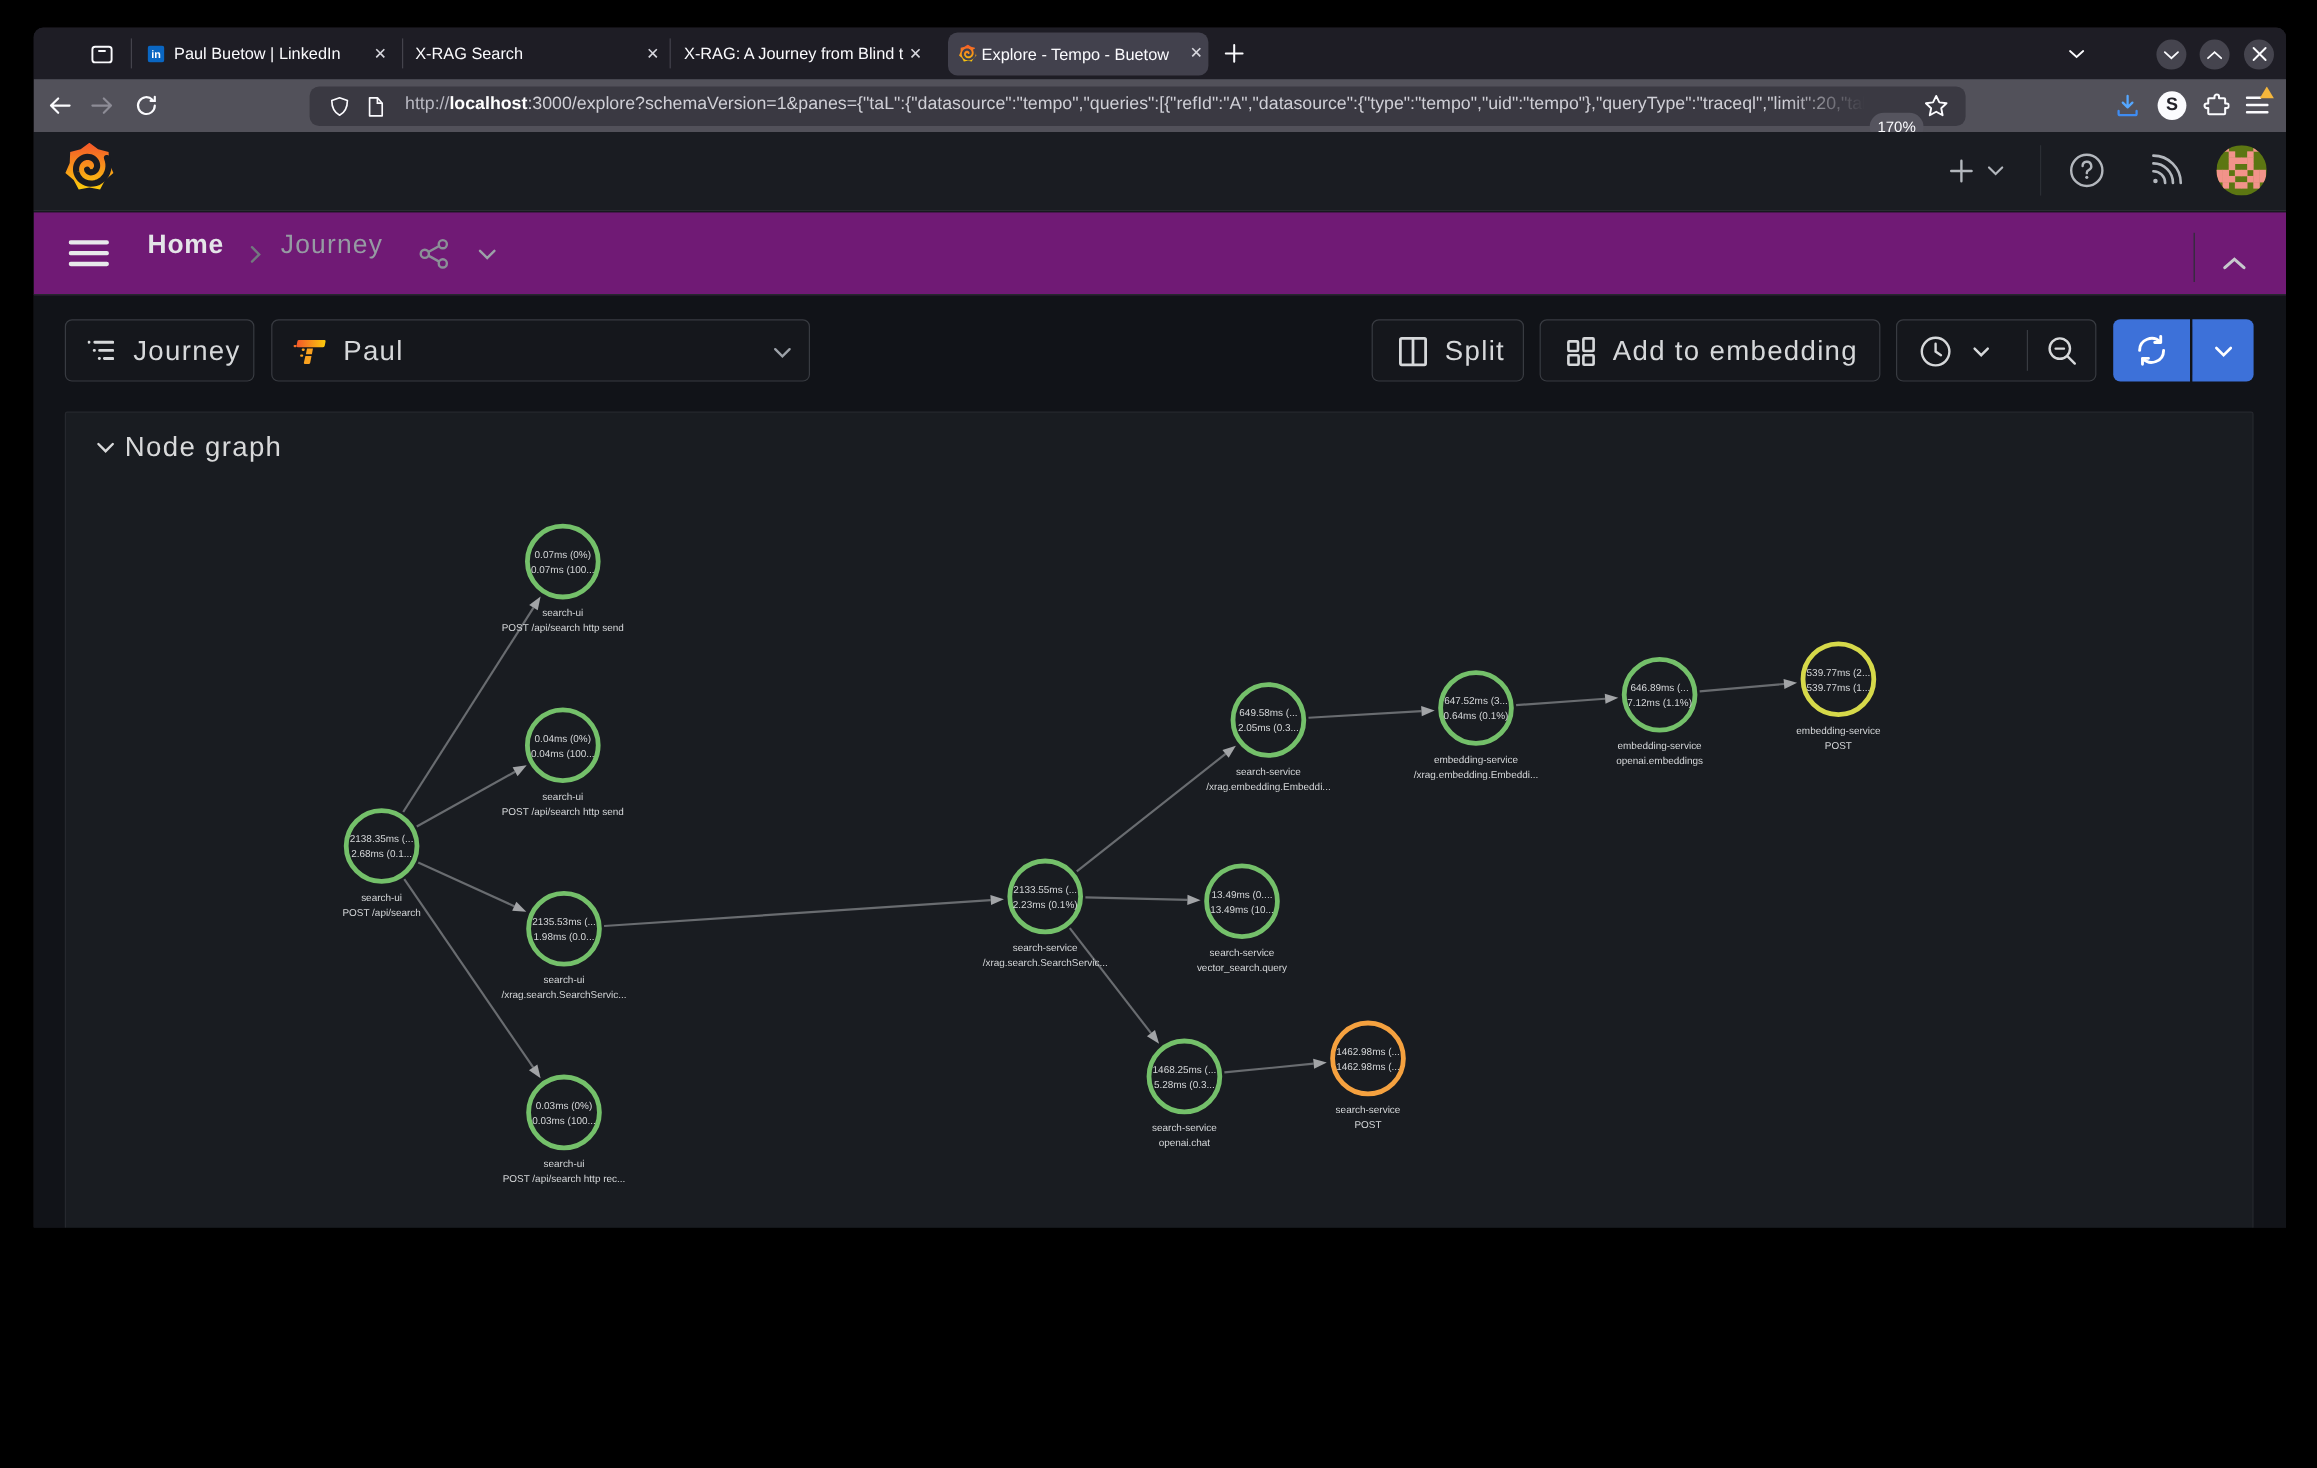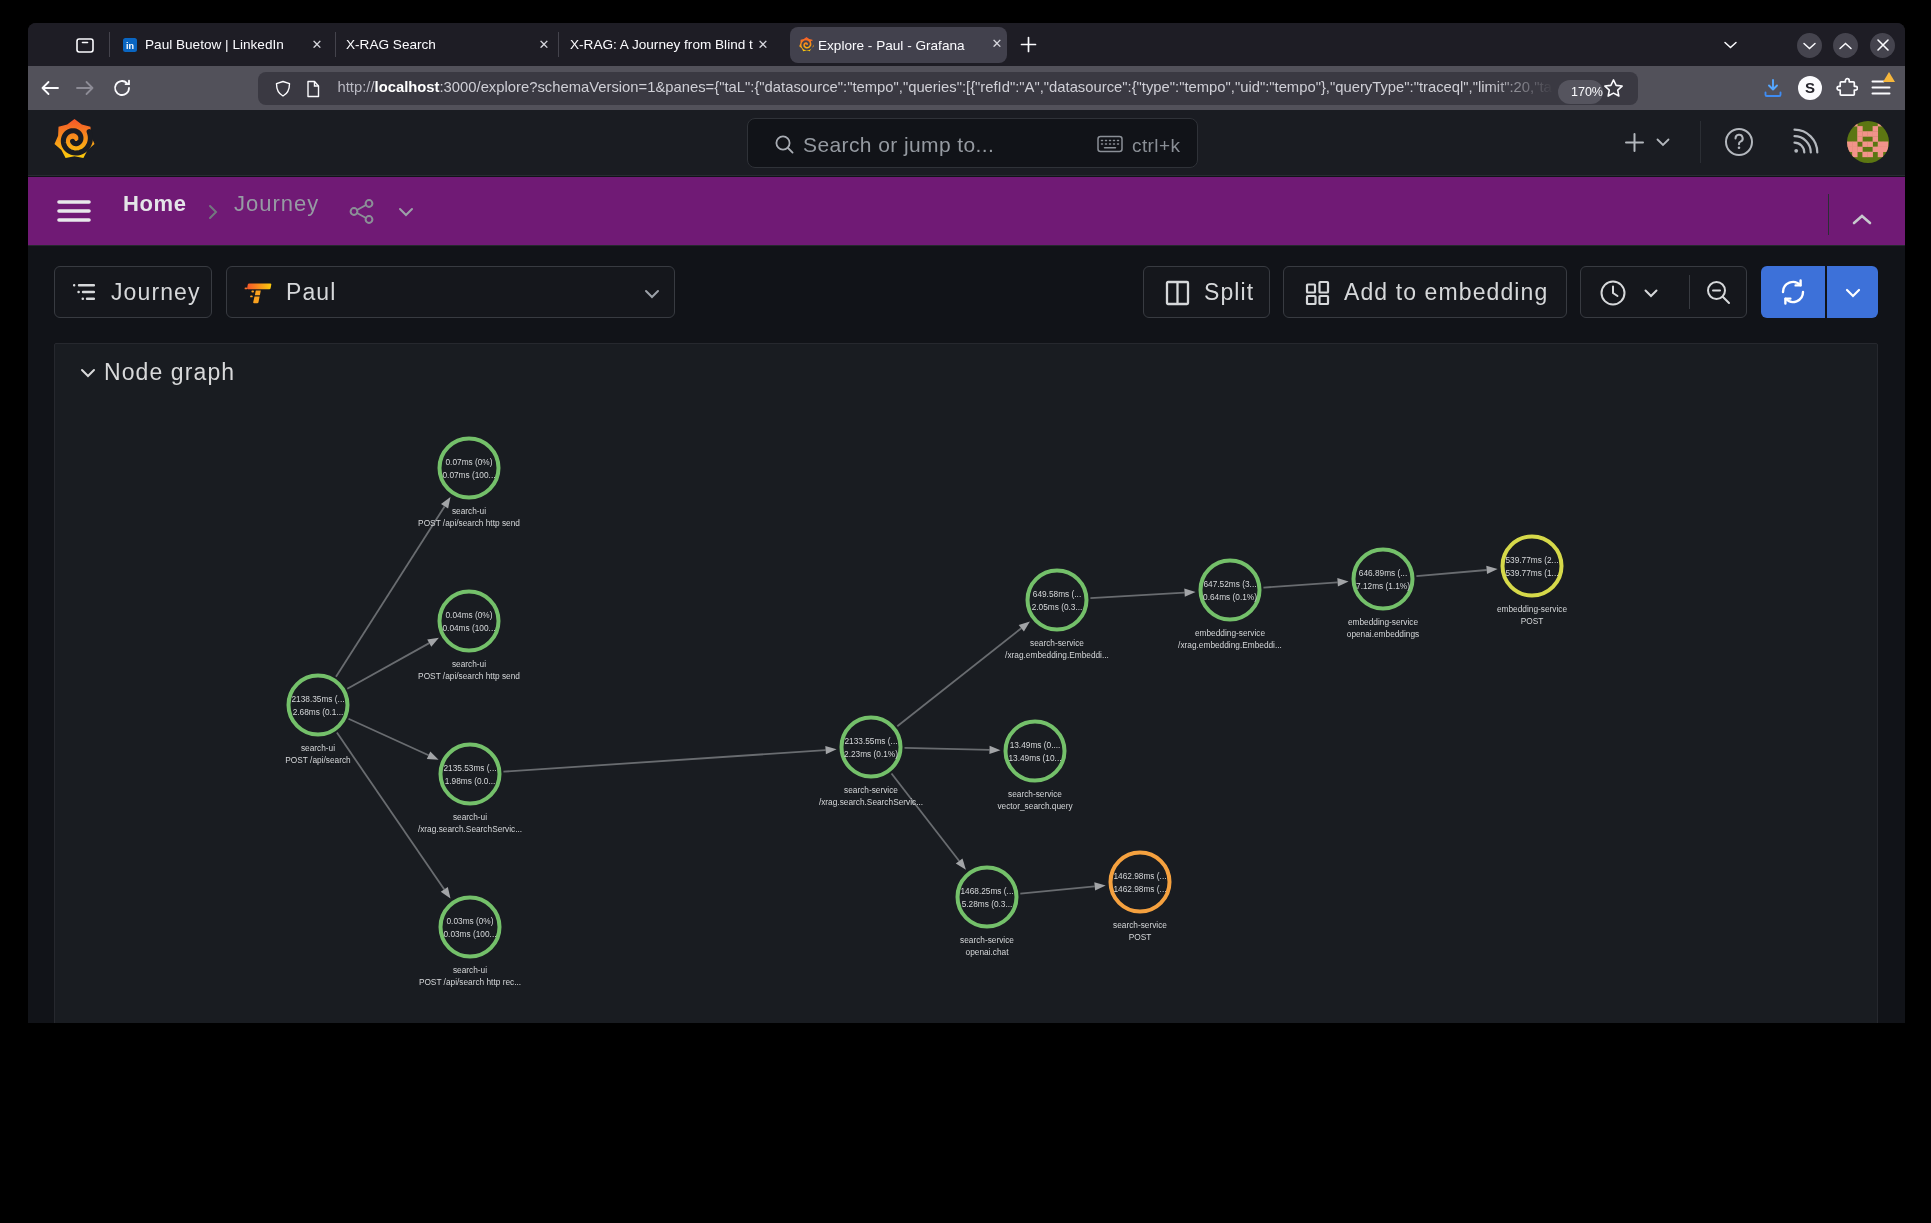--- a/index.html
+++ b/index.html
@@ -11,21 +11,21 @@
 .tabsep { position:absolute; top:9px; width:1px; height:25px; background:#44434c; }
 .tab { position:absolute; top:0; height:43px; color:#fbfbfe; font-size:13.6px; }
 .tab .ttl { position:absolute; top:14px; white-space:nowrap; overflow:hidden; }
 .tabx { position:absolute; top:14px; width:16px; height:16px; color:#d7d7de; font-size:13px; line-height:15px; text-align:center; }
 .atab { position:absolute; left:762px; top:4px; width:217px; height:36px; background:#42414d; border-radius:8px; color:#fbfbfe; font-size:13.6px; }
 .circbtn { position:absolute; top:10px; width:25px; height:25px; border-radius:50%; background:#45444e; }
 
 .navbar { position:absolute; left:0; top:43px; width:100%; height:44px; background:#52515a; }
 .urlfield { position:absolute; left:230px; top:6px; width:1380px; height:33px; background:#3a3942; border-radius:8px; }
 .urltext { position:absolute; left:74px; top:7px; width:1228px; height:20px; font-size:14.8px; color:#cfcfd6; white-space:nowrap; overflow:hidden;text-align:right; -webkit-mask-image:linear-gradient(90deg,#000 94%,transparent 99.5%); } 
-.pill170 { position:absolute; left:1300px; top:8px; width:45px; height:24px; background:#55545e; border-radius:12px; color:#fbfbfe; font-size:12.5px; text-align:right; line-height:24px; }
+.pill170 { position:absolute; left:1300px; top:22px; width:45px; height:24px; background:#55545e; border-radius:12px; color:#fbfbfe; font-size:12.5px; text-align:center; line-height:24px; }
 
 .page { position:absolute; left:0; top:87px; width:1877px; height:1086px; background:#111318; }
 .ghead { position:absolute; left:0; top:0; width:100%; height:66px; background:#1a1c22; border-bottom:1px solid #282b31; }
 .gcrumb { position:absolute; left:0; top:67px; width:100%; height:69px; background:#701a75; border-bottom:1px solid #25282e; }
 .searchbox { position:absolute; left:719px; top:8px; width:451px; height:50px; background:#111318; border:1px solid #2f3238; border-radius:8px; }
 .gbtn { position:absolute; height:52px; border:1px solid #383b41; border-radius:6px; color:#d6d8da; font-size:23px; letter-spacing:1.1px; background:#15171c; }
 .bluebtn { position:absolute; height:52px; background:#3d71d9; border-radius:0; }
 .panel { position:absolute; left:26px; top:233px; width:1824px; height:853px; background:#191c21; border:1px solid #26282e; border-radius:2px; }
 .zoombtn { position:absolute; width:52px; height:56px; background:#2a2c33; border-radius:10px; }
 .ptitle { position:absolute; left:49px; top:15px; color:#d8d9da; font-size:23px; font-weight:500; letter-spacing:1.1px; }
@@ -69,21 +69,21 @@
       <svg class="ico" style="left:9px;top:10px" width="15" height="15" viewBox="0 0 15 15">
 <defs>
             <linearGradient id="gg910" x1="0" y1="0" x2="0" y2="1">
               <stop offset="0" stop-color="#f4562a"></stop>
               <stop offset="1" stop-color="#fbcb0c"></stop>
             </linearGradient>
           </defs>
 <path d="M7.5,0.0 L10.2,2.0 L13.4,2.8 L13.5,6.1 L14.8,9.2 L12.3,11.3 L10.8,14.3 L7.5,13.6 L4.2,14.3 L2.7,11.3 L0.2,9.2 L1.5,6.1 L1.6,2.8 L4.8,2.0 Z" fill="url(#gg910)"></path>
 <path d="M12.86,4.65 L13.15,5.52 L13.30,6.41 L13.32,7.31 L13.19,8.18 L12.94,9.01 L12.58,9.78 L12.10,10.48 L11.53,11.08 L10.89,11.59 L10.19,11.98 L9.45,12.26 L8.69,12.41 L7.92,12.45 L7.18,12.37 L6.46,12.19 L5.79,11.90 L5.19,11.51 L4.66,11.05 L4.22,10.52 L3.87,9.95 L3.62,9.33 L3.47,8.70 L3.42,8.07 L3.47,7.44 L3.60,6.85 L3.83,6.29 L4.13,5.79 L4.50,5.35 L4.92,4.98 L5.38,4.68 L5.87,4.47 L6.37,4.34 L6.88,4.29 L7.38,4.32 L7.85,4.42 L8.29,4.59 L8.69,4.82 L9.03,5.10 L9.32,5.43 L9.55,5.78 L9.71,6.15 L9.81,6.54 L9.85,6.92 L9.83,7.29 L9.75,7.64 L9.62,7.96 L9.44,8.24 L9.23,8.49 L9.00,8.68 L8.74,8.83 L8.48,8.94 L8.22,8.99 L7.96,9.00 L7.71,8.97 L7.49,8.90 L7.29,8.80 L7.12,8.67 L6.99,8.52 L6.89,8.37 L6.82,8.20" fill="none" stroke="#42414d" stroke-width="1.88" stroke-linecap="round"></path>
 </svg>
-      <div class="ttl abs" style="left:28px;top:11px;width:168px;white-space:nowrap;overflow:hidden">Explore - Paul - Grafana</div>
+      <div class="ttl abs" style="left:28px;top:11px;width:168px;white-space:nowrap;overflow:hidden">Explore - Tempo - Buetow</div>
       <div class="tabx" style="left:199px;top:9px">✕</div>
     </div>
 
     <svg class="ico" style="left:992px;top:13px" width="17" height="17" viewBox="0 0 17 17" stroke="#fbfbfe" stroke-width="1.7" stroke-linecap="round">
         <path d="M8.5 1.5v14M1.5 8.5h14"></path>
       </svg>
 
     <svg class="ico" style="left:1695px;top:17px" width="15" height="10" viewBox="0 0 15 10" fill="none" stroke="#fbfbfe" stroke-width="1.5" stroke-linecap="round">
         <path d="M2 2.5l5.5 5L13 2.5"></path>
       </svg>
@@ -149,32 +149,20 @@
       <svg class="ico" style="left:26px;top:9px" width="41" height="41" viewBox="0 0 41 41">
 <defs>
             <linearGradient id="gg269" x1="0" y1="0" x2="0" y2="1">
               <stop offset="0" stop-color="#f4562a"></stop>
               <stop offset="1" stop-color="#fbcb0c"></stop>
             </linearGradient>
           </defs>
 <path d="M20.5,0.0 L27.8,5.4 L36.5,7.7 L36.9,16.8 L40.5,25.1 L33.6,31.0 L29.4,39.0 L20.5,37.3 L11.6,39.0 L7.4,31.0 L0.5,25.1 L4.1,16.8 L4.5,7.7 L13.2,5.4 Z" fill="url(#gg269)"></path>
 <path d="M35.16,12.70 L35.95,15.09 L36.36,17.53 L36.40,19.97 L36.07,22.36 L35.38,24.63 L34.37,26.74 L33.08,28.64 L31.53,30.29 L29.77,31.67 L27.86,32.74 L25.83,33.50 L23.75,33.93 L21.66,34.04 L19.62,33.82 L17.66,33.31 L15.84,32.52 L14.19,31.47 L12.75,30.21 L11.54,28.77 L10.59,27.19 L9.90,25.51 L9.49,23.78 L9.35,22.05 L9.47,20.35 L9.85,18.72 L10.46,17.20 L11.29,15.83 L12.29,14.62 L13.44,13.61 L14.70,12.81 L16.04,12.22 L17.42,11.86 L18.81,11.72 L20.17,11.80 L21.46,12.08 L22.66,12.55 L23.74,13.18 L24.69,13.95 L25.48,14.83 L26.10,15.80 L26.55,16.82 L26.82,17.87 L26.92,18.91 L26.86,19.92 L26.64,20.88 L26.28,21.75 L25.81,22.53 L25.24,23.19 L24.60,23.74 L23.90,24.15 L23.18,24.43 L22.45,24.58 L21.75,24.61 L21.08,24.52 L20.47,24.33 L19.93,24.05 L19.47,23.70 L19.10,23.30 L18.83,22.86 L18.65,22.42" fill="none" stroke="#1a1c22" stroke-width="5.12" stroke-linecap="round"></path>
 </svg>
-      <div class="searchbox">
-        <svg class="ico" style="left:26px;top:15px" width="21" height="21" viewBox="0 0 21 21" fill="none" stroke="#a9adb4" stroke-width="1.8" stroke-linecap="round">
-            <circle cx="9" cy="9" r="6.6"></circle>
-            <path d="M14 14l4.6 4.6"></path>
-          </svg>
-        <div class="abs" style="left:55px;top:14px;font-size:21px;letter-spacing:0.4px;color:#959aa1">Search or jump to...</div>
-        <svg class="ico" style="left:349px;top:16px" width="26" height="18" viewBox="0 0 26 18" fill="none" stroke="#8b9097" stroke-width="1.5">
-            <rect x="1" y="1.5" width="24" height="15" rx="2.5"></rect>
-            <path d="M4.5 5.5h1M8.5 5.5h1M12.5 5.5h1M16.5 5.5h1M20.5 5.5h1M4.5 9h1M8.5 9h1M12.5 9h1M16.5 9h1M20.5 9h1M7.5 12.8h11" stroke-linecap="round"></path>
-          </svg>
-        <div class="abs" style="left:384px;top:16px;font-size:19px;letter-spacing:0.4px;color:#898e95">ctrl+k</div>
-      </div>
       <svg class="ico" style="left:1596px;top:22px" width="21" height="21" viewBox="0 0 21 21" stroke="#b3b7bd" stroke-width="2" stroke-linecap="round">
           <path d="M10.5 2v17M2 10.5h17"></path>
         </svg>
       <svg class="ico" style="left:1628px;top:28px" width="14" height="9" viewBox="0 0 14 9" fill="none" stroke="#b3b7bd" stroke-width="1.8" stroke-linecap="round">
           <path d="M1.5 1.5l5.5 5.5 5.5-5.5"></path>
         </svg>
       <div class="abs" style="left:1672px;top:11px;width:1px;height:42px;background:#2b2e34"></div>
       <svg class="ico" style="left:1696px;top:17px" width="30" height="30" viewBox="0 0 30 30" fill="none" stroke="#b3b7bd" stroke-width="2">
           <circle cx="15" cy="15" r="13"></circle>
           <path d="M11.5 11.4a3.6 3.6 0 1 1 5 3.3c-1.1.5-1.5 1.1-1.5 2.2v.4" stroke-linecap="round"></path>

